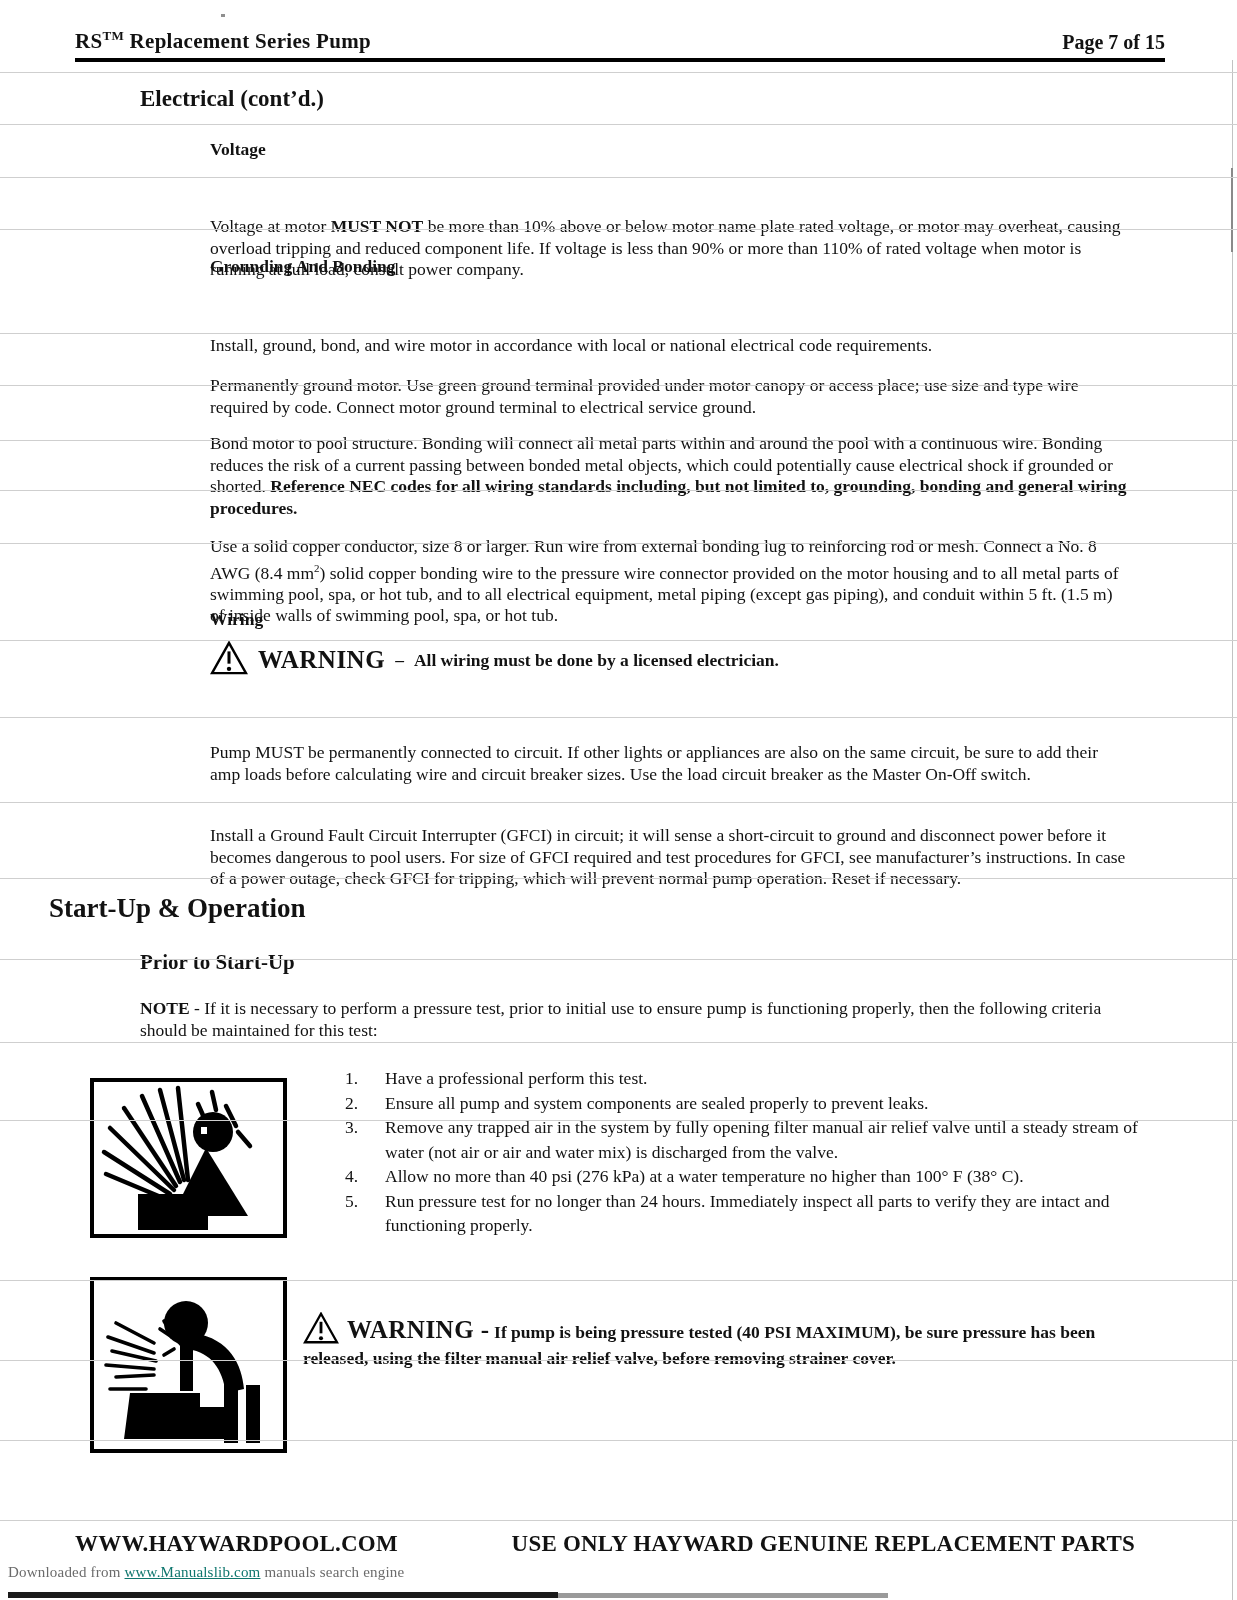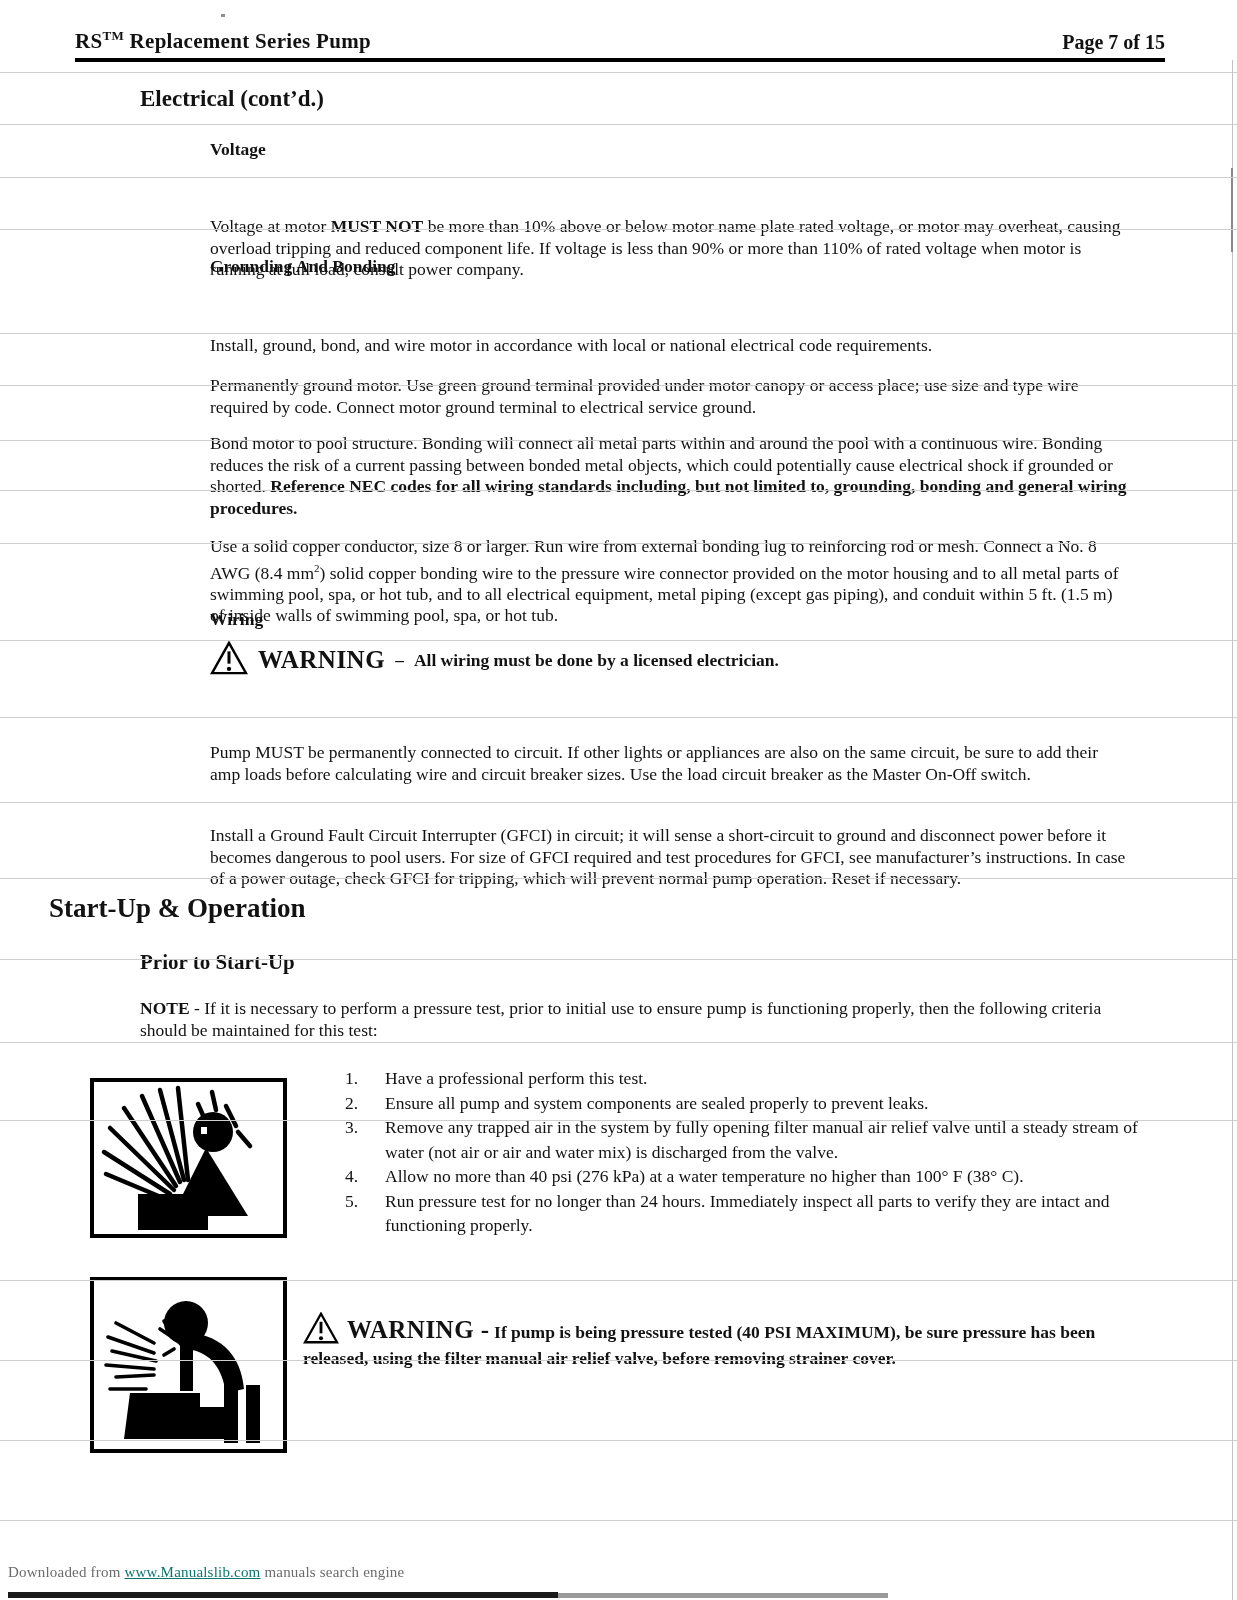--- a/index.html
+++ b/index.html
@@ -170,20 +170,22 @@
 
 <div class="abs warn2 b">
   <span><svg width="36" height="32" viewBox="0 0 40 36">
         <path d="M20 2 L38 34 L2 34 Z" fill="none" stroke="#000" stroke-width="2.6"></path>
         <rect x="18.4" y="11" width="3.2" height="13" fill="#000"></rect>
         <circle cx="20" cy="29.5" r="2.3" fill="#000"></circle>
       </svg></span><span class="warn-label">WARNING -</span> <span>If pump is being pressure tested (40 PSI MAXIMUM), be sure pressure has been released, using the filter manual air relief valve, before removing strainer cover.</span>
 </div>
 
 <div class="abs ftr-row">
+  <div class="ftr-item">WWW.HAYWARDPOOL.COM</div>
+  <div class="ftr-item">USE ONLY HAYWARD GENUINE REPLACEMENT PARTS</div>
 </div>
 
 <div class="abs dl-line">
   <span>Downloaded from </span><a>www.Manualslib.com</a><span> manuals search engine</span>
 </div>
 
 <div class="abs strip-black"></div>
 <div class="abs strip-gray"></div>
 
 <div class="scanline" style="top: 72px;"></div>

